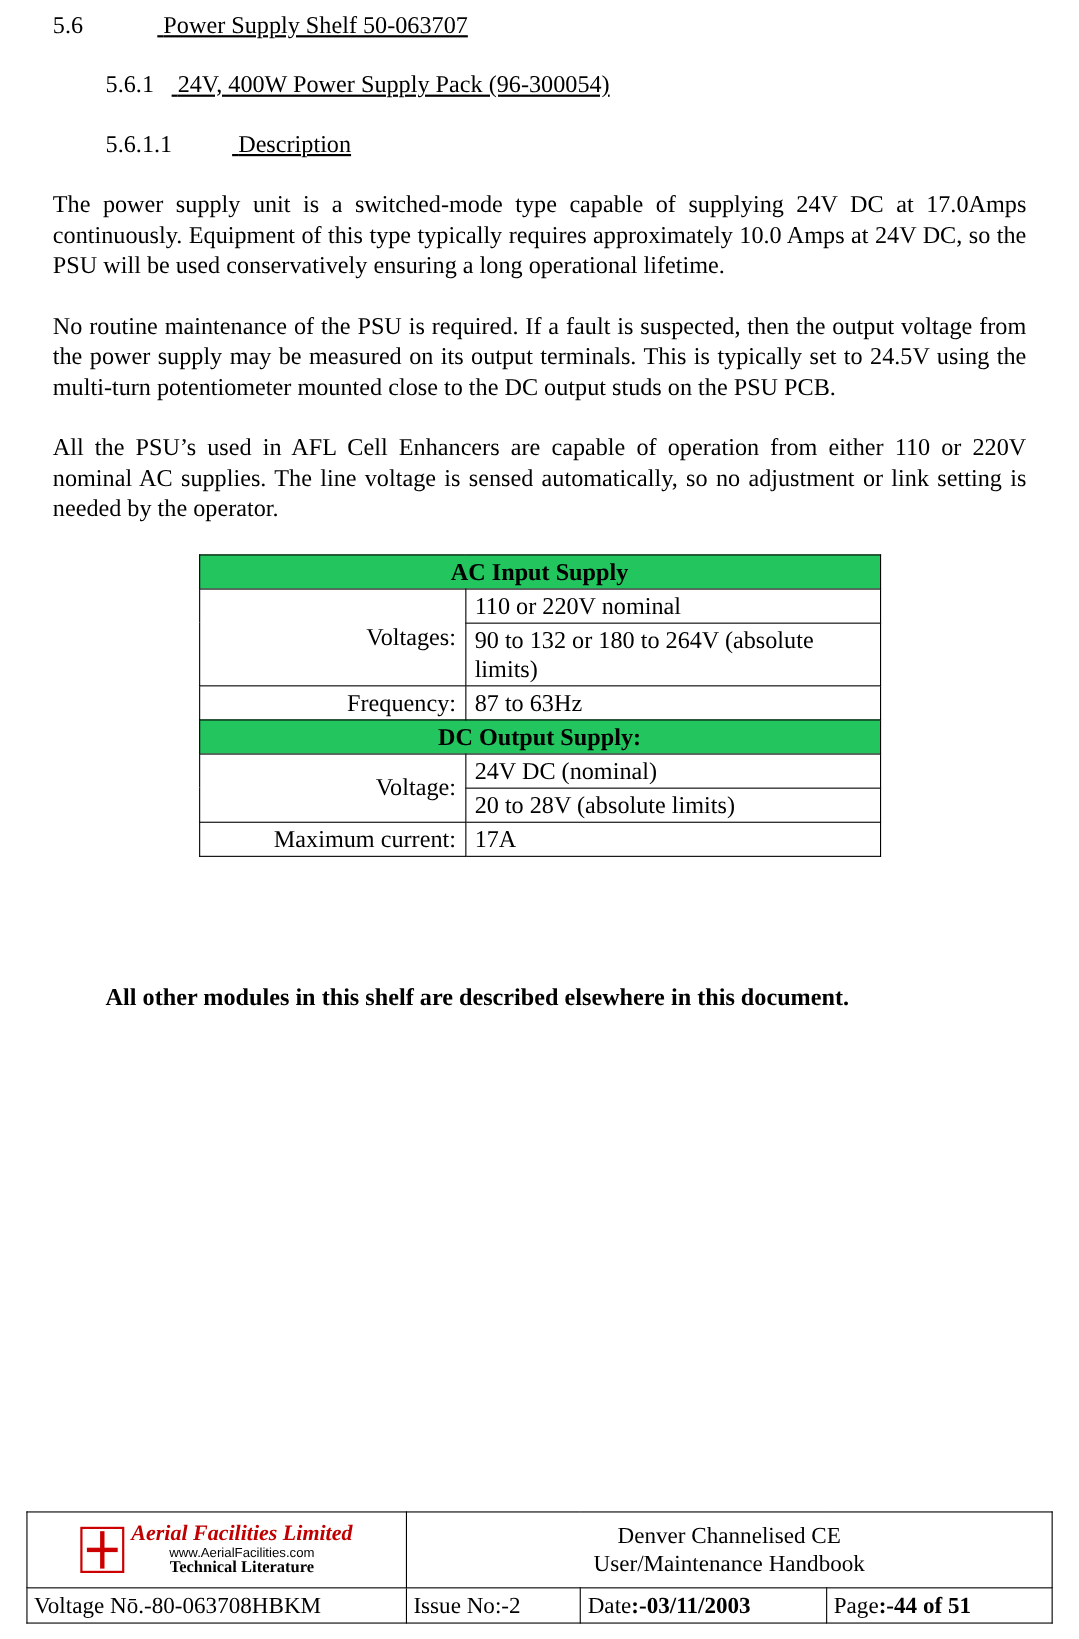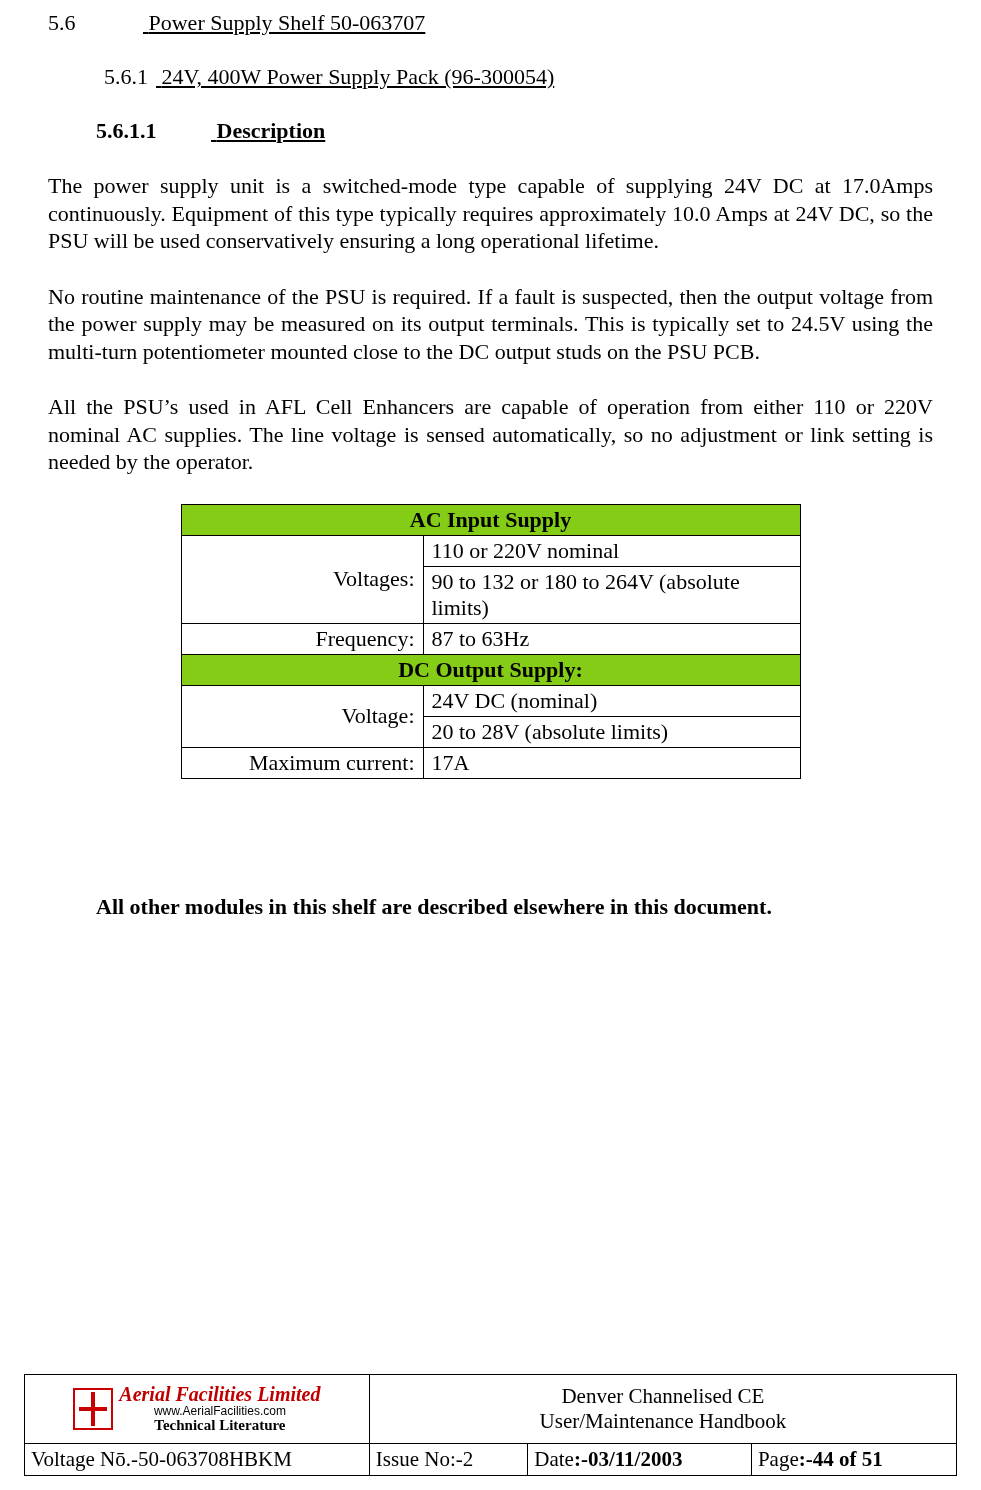--- a/index.html
+++ b/index.html
@@ -26,27 +26,25 @@
     min-width: 95px;
   }
   .sub-heading {
     text-decoration: underline;
     margin: 0 0 28px 0;
     margin-left: 48px;
   }
   .sub-heading .num {
     display: inline-block;
     min-width: 60px;
-    text-align: center;
   }
   .subsub-heading {
     text-decoration: underline;
     margin: 0 0 28px 0;
     margin-left: 48px;
-    font-weight: bold;
   }
   .subsub-heading .num {
     display: inline-block;
     min-width: 115px;
   }
   p.body {
     margin: 0 0 28px 0;
     text-align: justify;
     line-height: 1.25;
   }
@@ -55,21 +53,21 @@
     margin: 14px auto 0 auto;
     width: 620px;
   }
   table.spec td, table.spec th {
     border: 1px solid #000;
     padding: 2px 8px;
     font-size: 22px;
     font-weight: normal;
   }
   table.spec th.group {
-    background: #84cc16;
+    background: #22c55e;
     text-align: center;
     font-weight: bold;
   }
   table.spec td.label {
     text-align: right;
     width: 225px;
   }
   .closing {
     font-weight: bold;
     margin: 115px 0 0 48px;
@@ -240,21 +238,21 @@
           </div>
         </div>
       </td>
       <td class="doc-title-cell" colspan="3">
         <div>Denver Channelised CE</div>
         <div>User/Maintenance Handbook</div>
       </td>
     </tr>
     <tr>
       <td>
-        <span>Voltage Nō.-</span><span>50-063708HBKM</span>
+        <span>Voltage Nō.-</span><span>80-063708HBKM</span>
       </td>
       <td>
         <span>Issue No:-</span><span>2</span>
       </td>
       <td>
         <span>Date</span><span class="bld">:-03/11/2003</span>
       </td>
       <td>
         <span>Page</span><span class="bld">:-44 of 51</span>
       </td>

